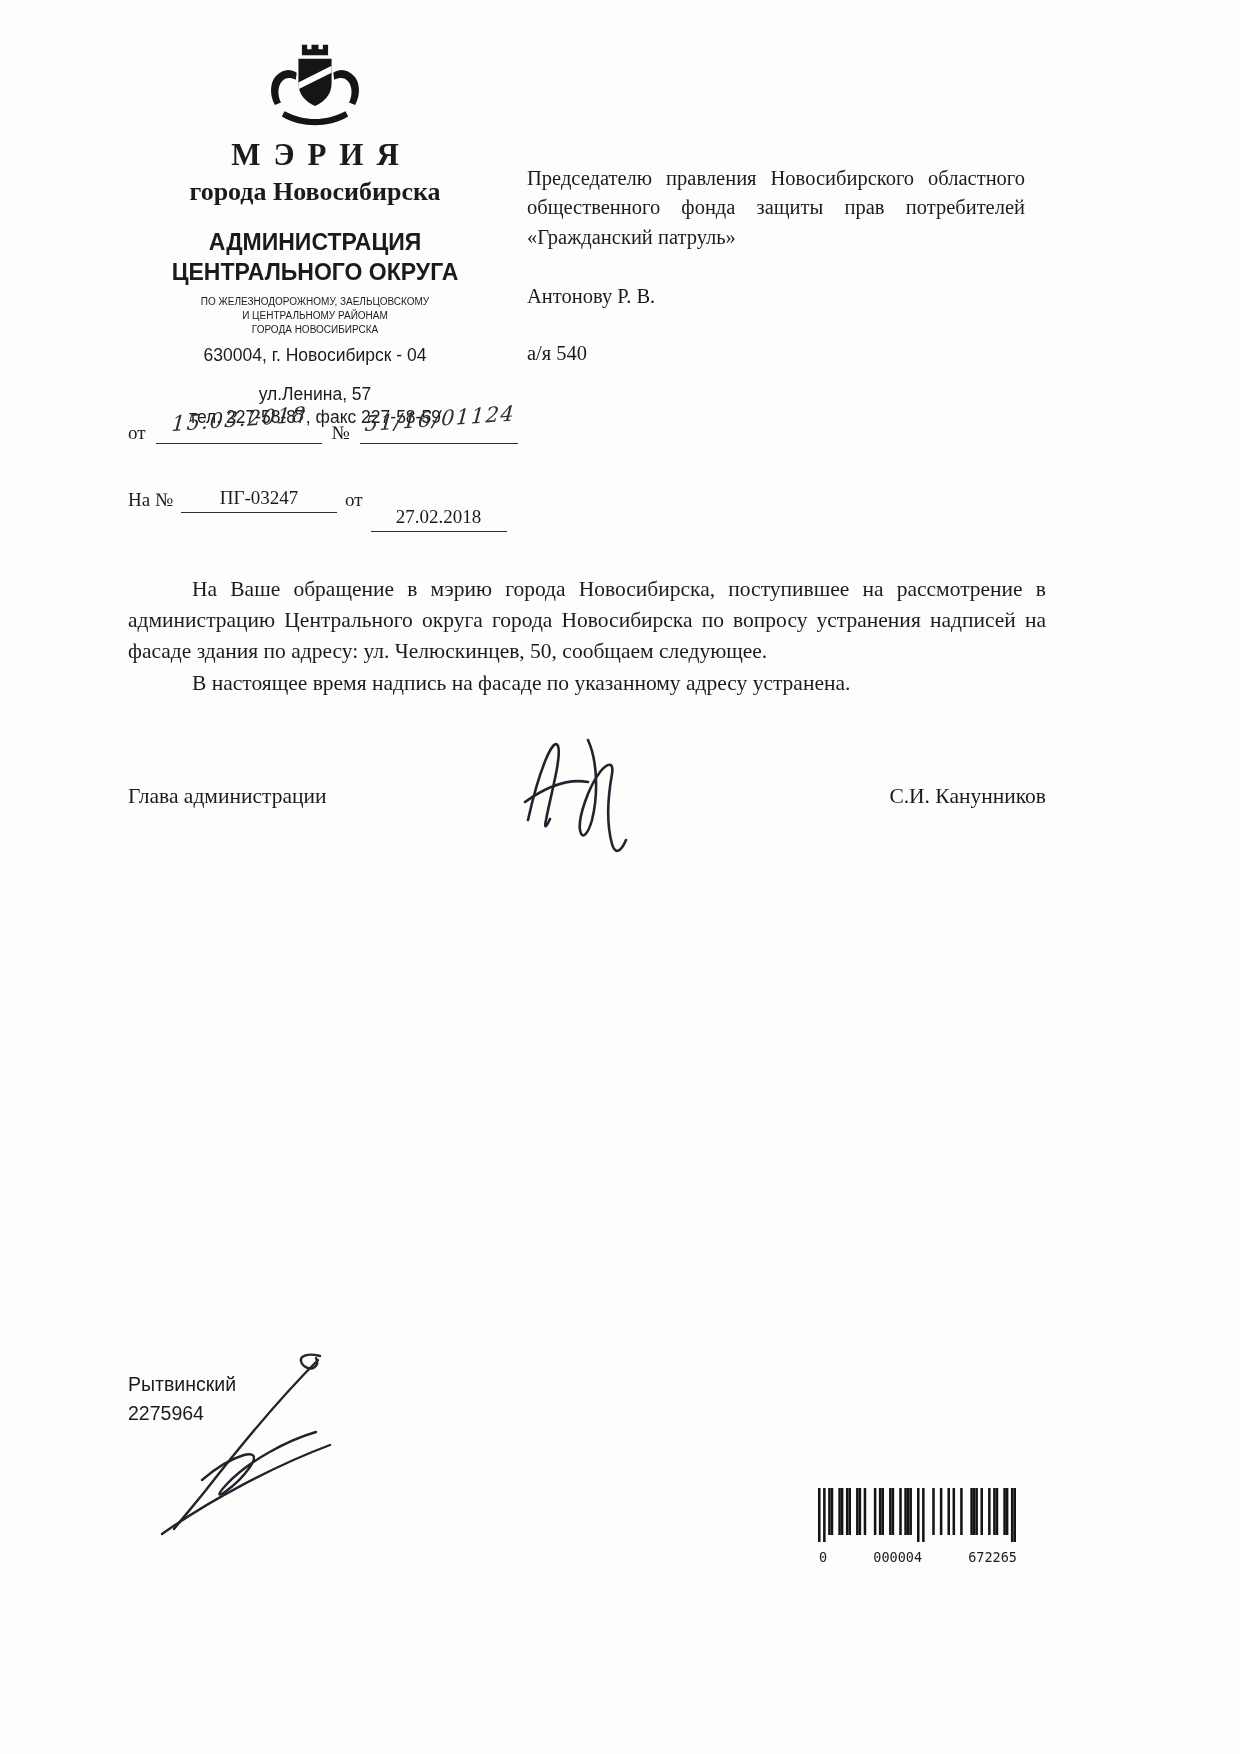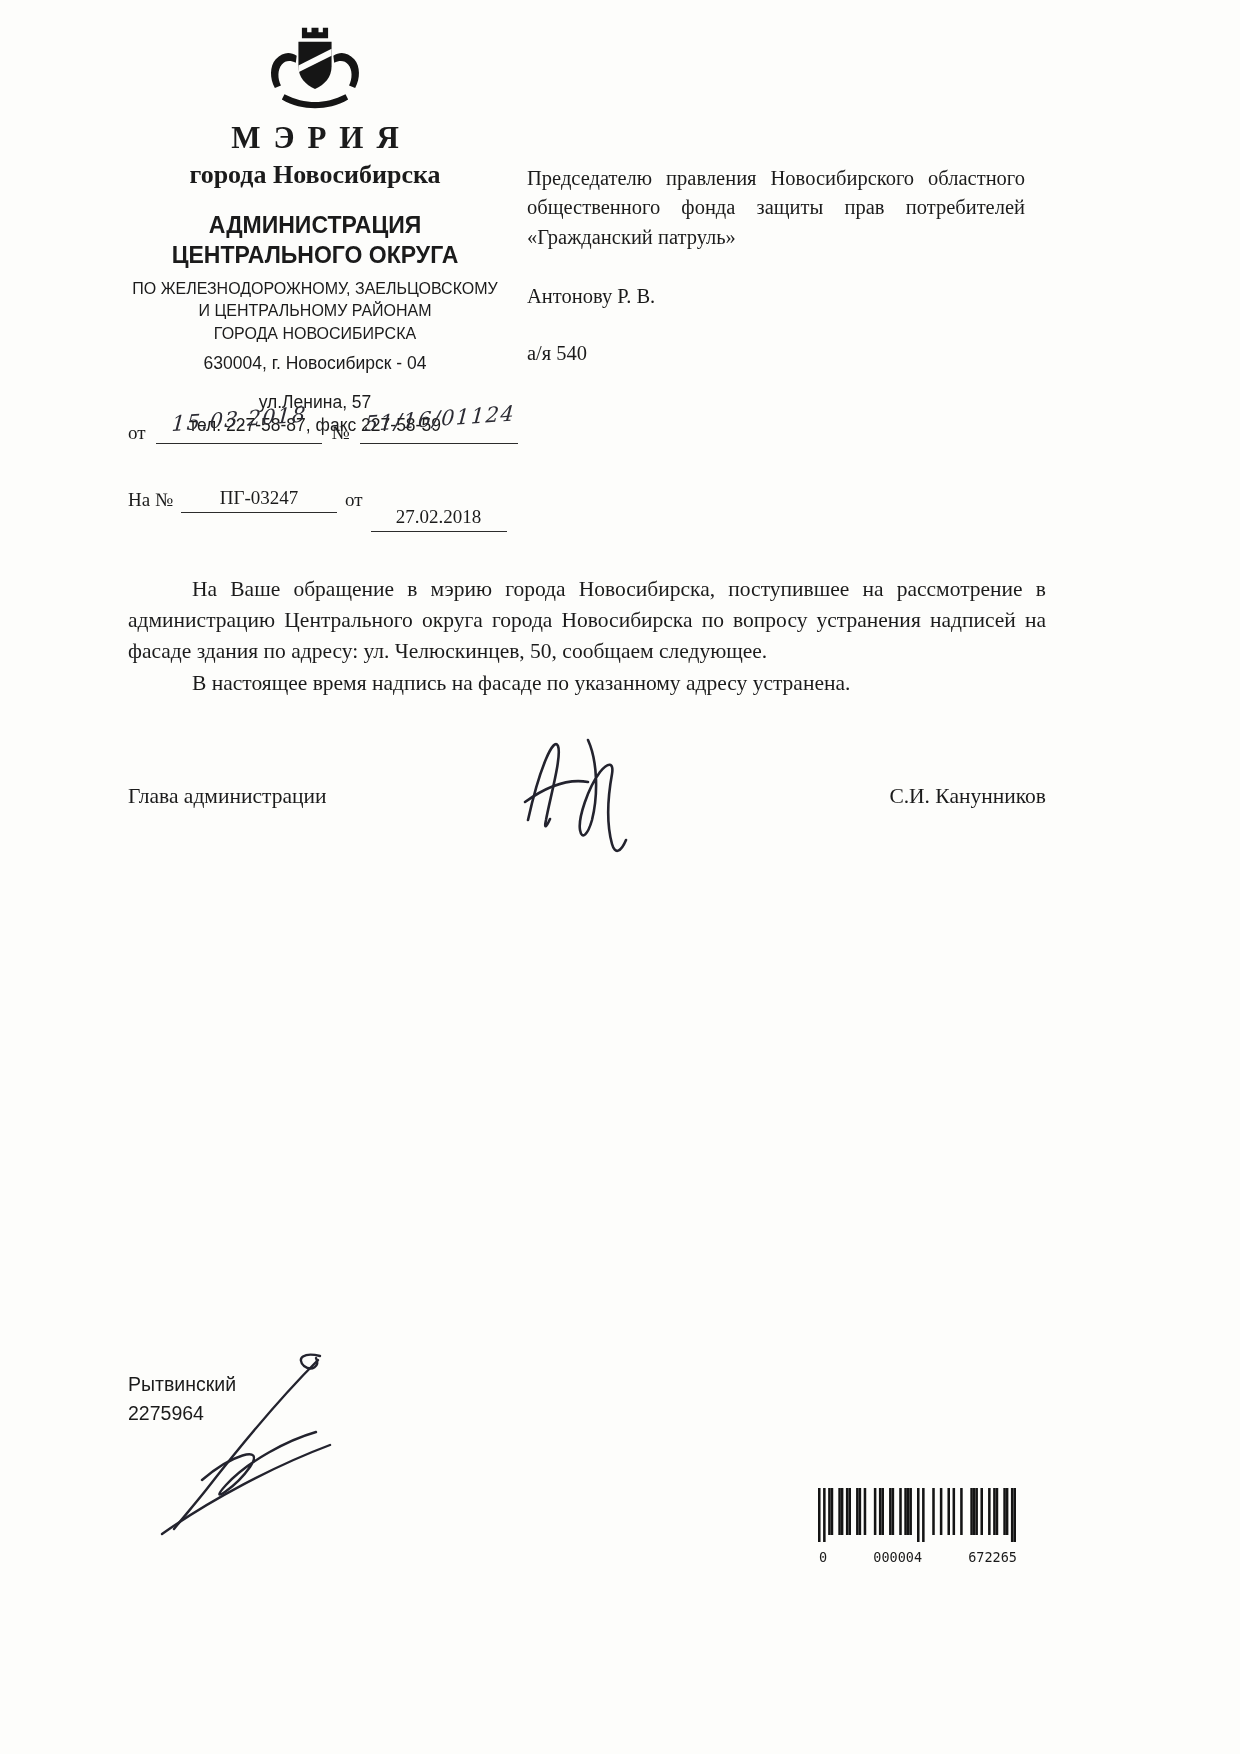--- a/index.html
+++ b/index.html
@@ -1,25 +1,25 @@
 <!DOCTYPE html>
 <html><head>
 <meta charset="utf-8">
 <style>
   html,body{margin:0;padding:0;}
   body{background:#d9d9d9;}
   .page{position:relative;width:1240px;height:1754px;margin:0 auto;background:#fdfdfb;color:#1b1b1b;overflow:hidden;}
 
   
-  .letterhead{position:absolute;left:106px;top:26px;width:418px;text-align:center;}
+  .letterhead{position:absolute;left:106px;top:43px;width:418px;text-align:center;}
   .emblem{display:block;margin:0 auto 10px;}
   .lh-title1{font-family:"Liberation Serif",serif;font-weight:700;font-size:31px;letter-spacing:13px;padding-left:13px;margin:4px 0 4px;}
   .lh-title2{font-family:"Liberation Serif",serif;font-weight:700;font-size:26px;margin:0 0 20px;}
   .lh-dept{font-family:"Liberation Sans",sans-serif;font-weight:700;font-size:23px;line-height:1.32;}
-  .lh-districts{font-family:"Liberation Sans",sans-serif;font-size:16px;line-height:1.4;margin-top:7px;}
+  .lh-districts{font-family:"Liberation Sans",sans-serif;font-size:10px;line-height:1.4;margin-top:7px;}
   .lh-addr{font-family:"Liberation Sans",sans-serif;font-size:17.5px;line-height:1.32;margin-top:7px;}
 
   
   .ref1{position:absolute;left:128px;top:412px;width:400px;font-family:"Liberation Serif",serif;font-size:19px;display:flex;align-items:flex-end;gap:10px;}
   .ref2{position:absolute;left:128px;top:467px;width:400px;font-family:"Liberation Serif",serif;font-size:19px;display:flex;align-items:center;gap:8px;}
   .u-field{display:inline-block;border-bottom:1.6px solid #2c2c2c;text-align:center;padding:0 4px 1px;}
   .u-date{width:158px;height:30px;}
   .u-no{width:150px;height:30px;}
   .u-pg{width:148px;height:24px;}
   .u-d2{width:128px;height:24px;margin-top:39px;}

